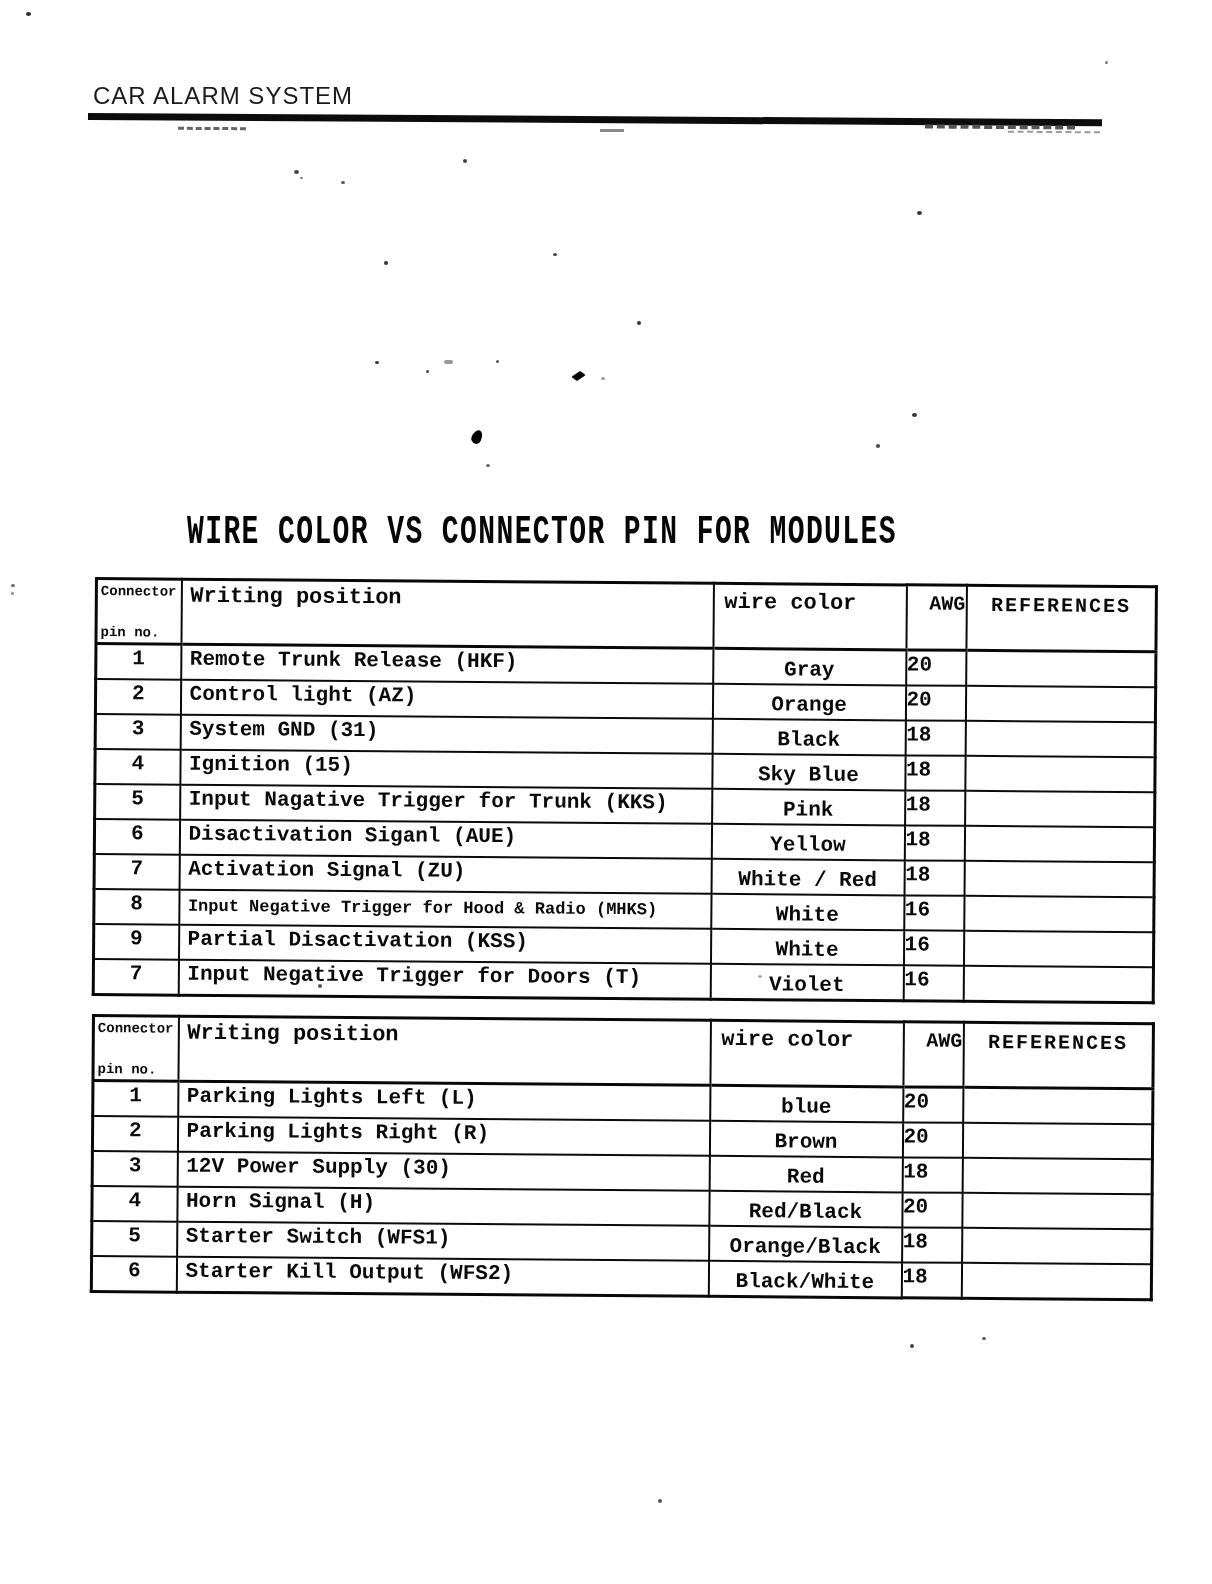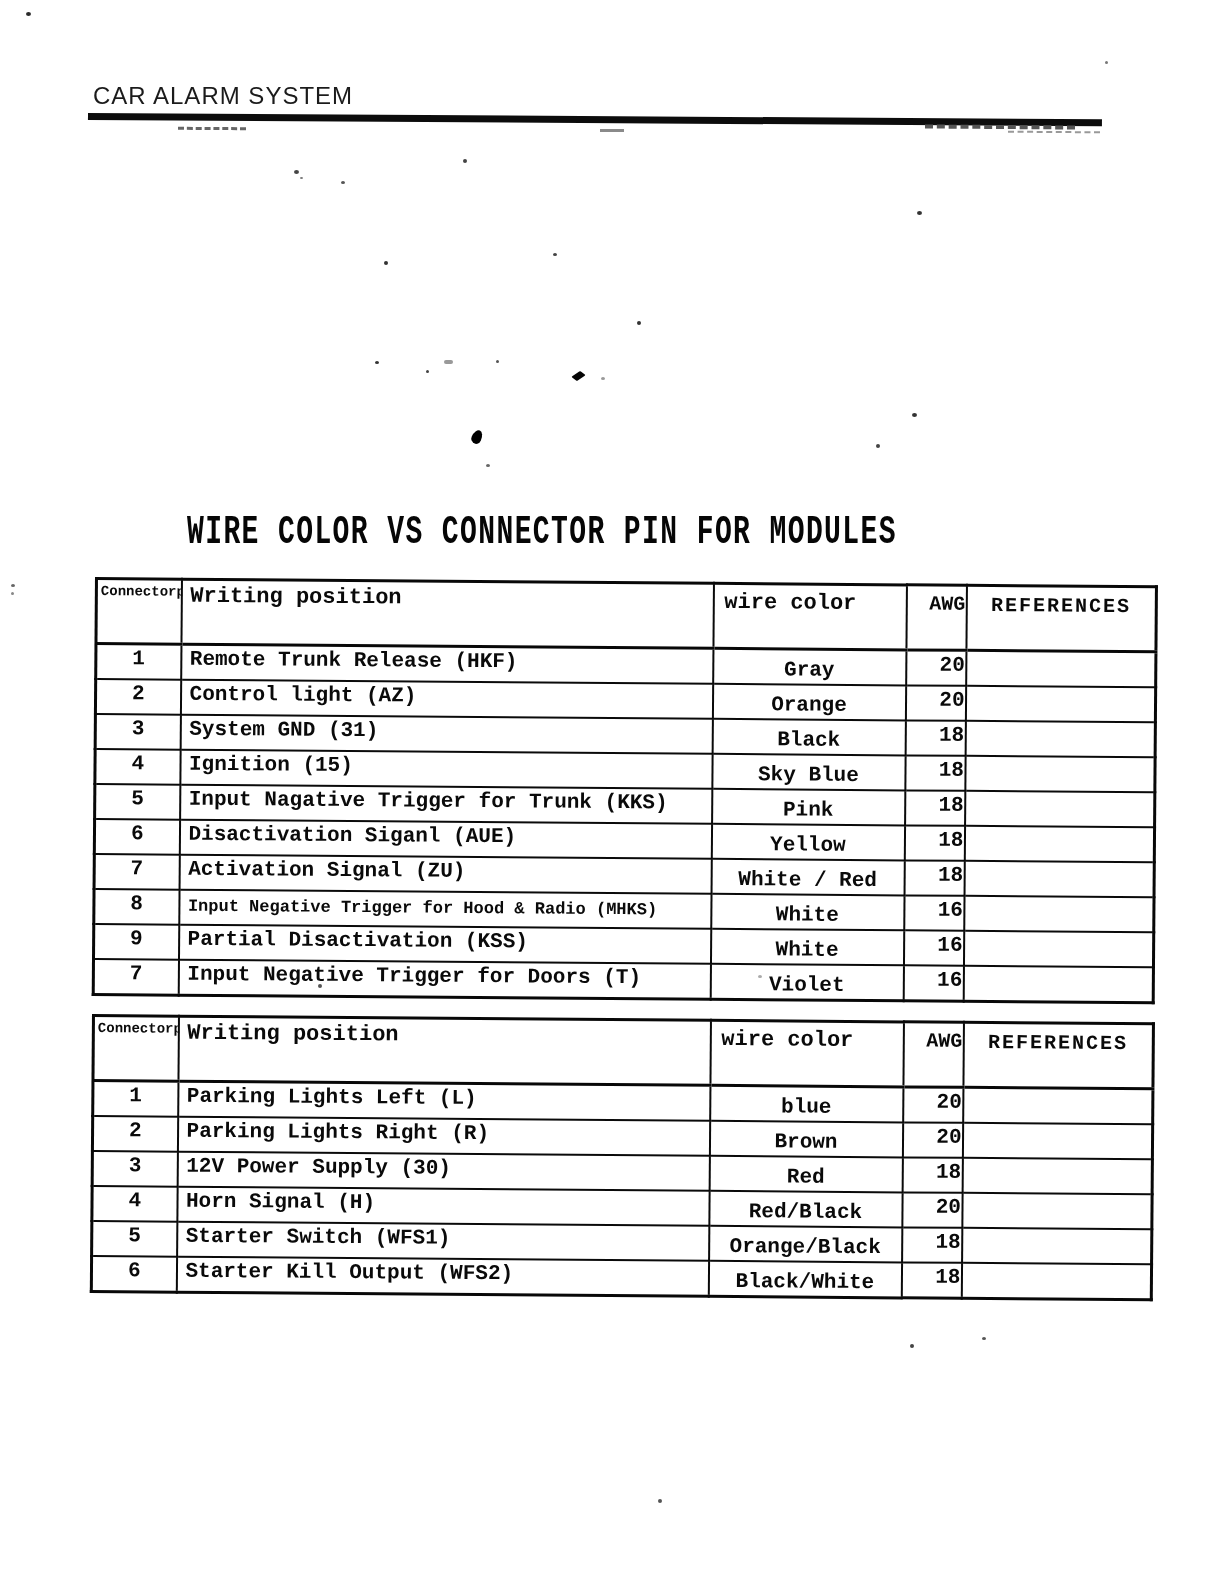--- a/index.html
+++ b/index.html
@@ -51,30 +51,30 @@
   .pin-table col.c-wire{width:193px;}
   .pin-table col.c-awg{width:60px;}
   .pin-table col.c-ref{width:190px;}
   .pin-table th,.pin-table td{
     border:2px solid #0a0a0a;
     padding:0;margin:0;overflow:hidden;white-space:nowrap;
     font-weight:bold;
   }
   .pin-table thead th{border-bottom:3px solid #080808;}
   th.h-pin{height:62px;vertical-align:top;text-align:left;}
-  .h-pin-inner{display:flex;justify-content:space-between;height:62px;
+  .h-pin-inner{display:flex;flex-direction:column;justify-content:space-between;height:62px;
     font-size:14px;letter-spacing:0;padding:3px 2px 2px 3px;box-sizing:border-box;}
   th.h-writing{vertical-align:top;text-align:left;font-size:22px;padding:3px 0 0 8px;}
   th.h-wire{vertical-align:top;text-align:left;font-size:22px;padding:5px 0 0 10px;}
   th.h-awg{vertical-align:top;text-align:right;font-size:20px;padding-top:6px;}
   th.h-ref{vertical-align:top;text-align:center;font-size:20px;letter-spacing:2px;padding-top:7px;}
   td.c-pin-cell{height:31px;text-align:center;vertical-align:top;padding-top:2px;}
   td.c-writing-cell{text-align:left;vertical-align:top;padding:2px 0 0 8px;}
   td.c-wire-cell{text-align:center;vertical-align:bottom;padding-bottom:2px;}
-  td.c-awg-cell{text-align:right;vertical-align:bottom;padding-bottom:8px;}
+  td.c-awg-cell{text-align:left;vertical-align:bottom;padding-bottom:8px;}
   td.c-ref-cell{}
   tr.small-row td.c-writing-cell{font-size:17px;padding-top:6px;}
   
   .speck{position:absolute;background:#333;border-radius:50%;}
   .blob{
     position:absolute;left:472px;top:430px;width:10px;height:14px;background:#000;
     border-radius:50% 50% 45% 55% / 62% 62% 38% 38%;
     transform:rotate(24deg);
   }
   .tick{

